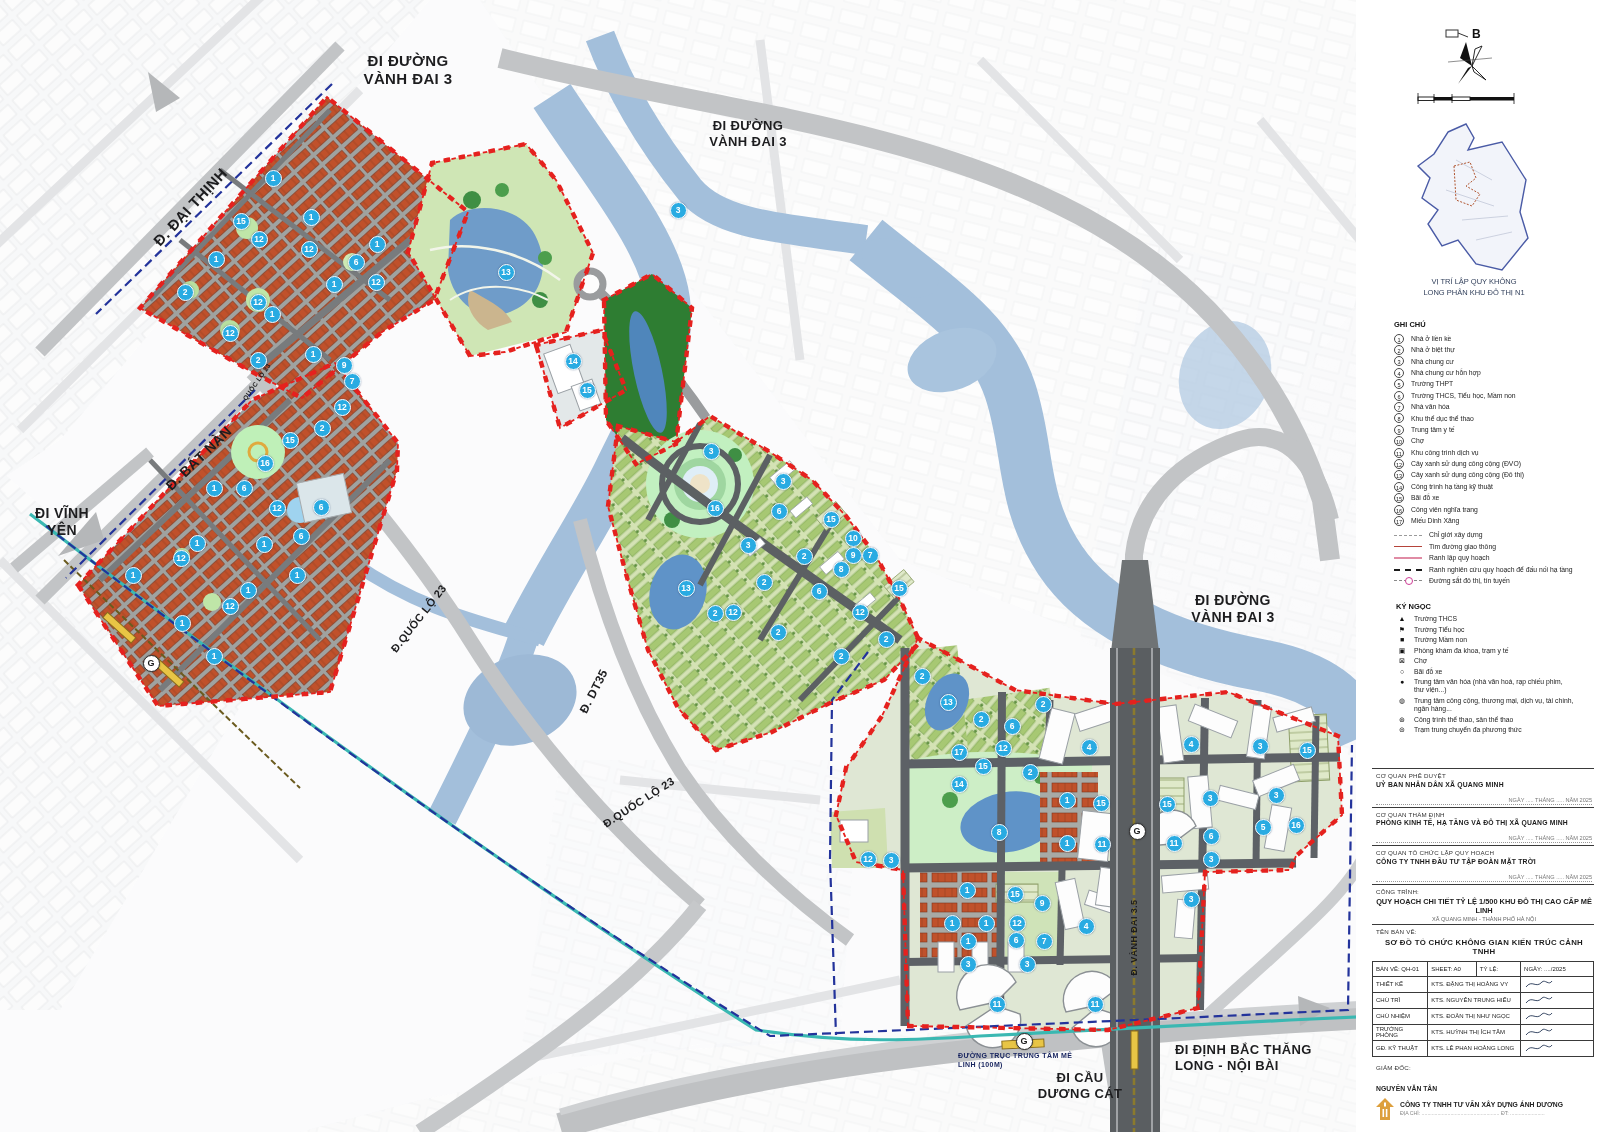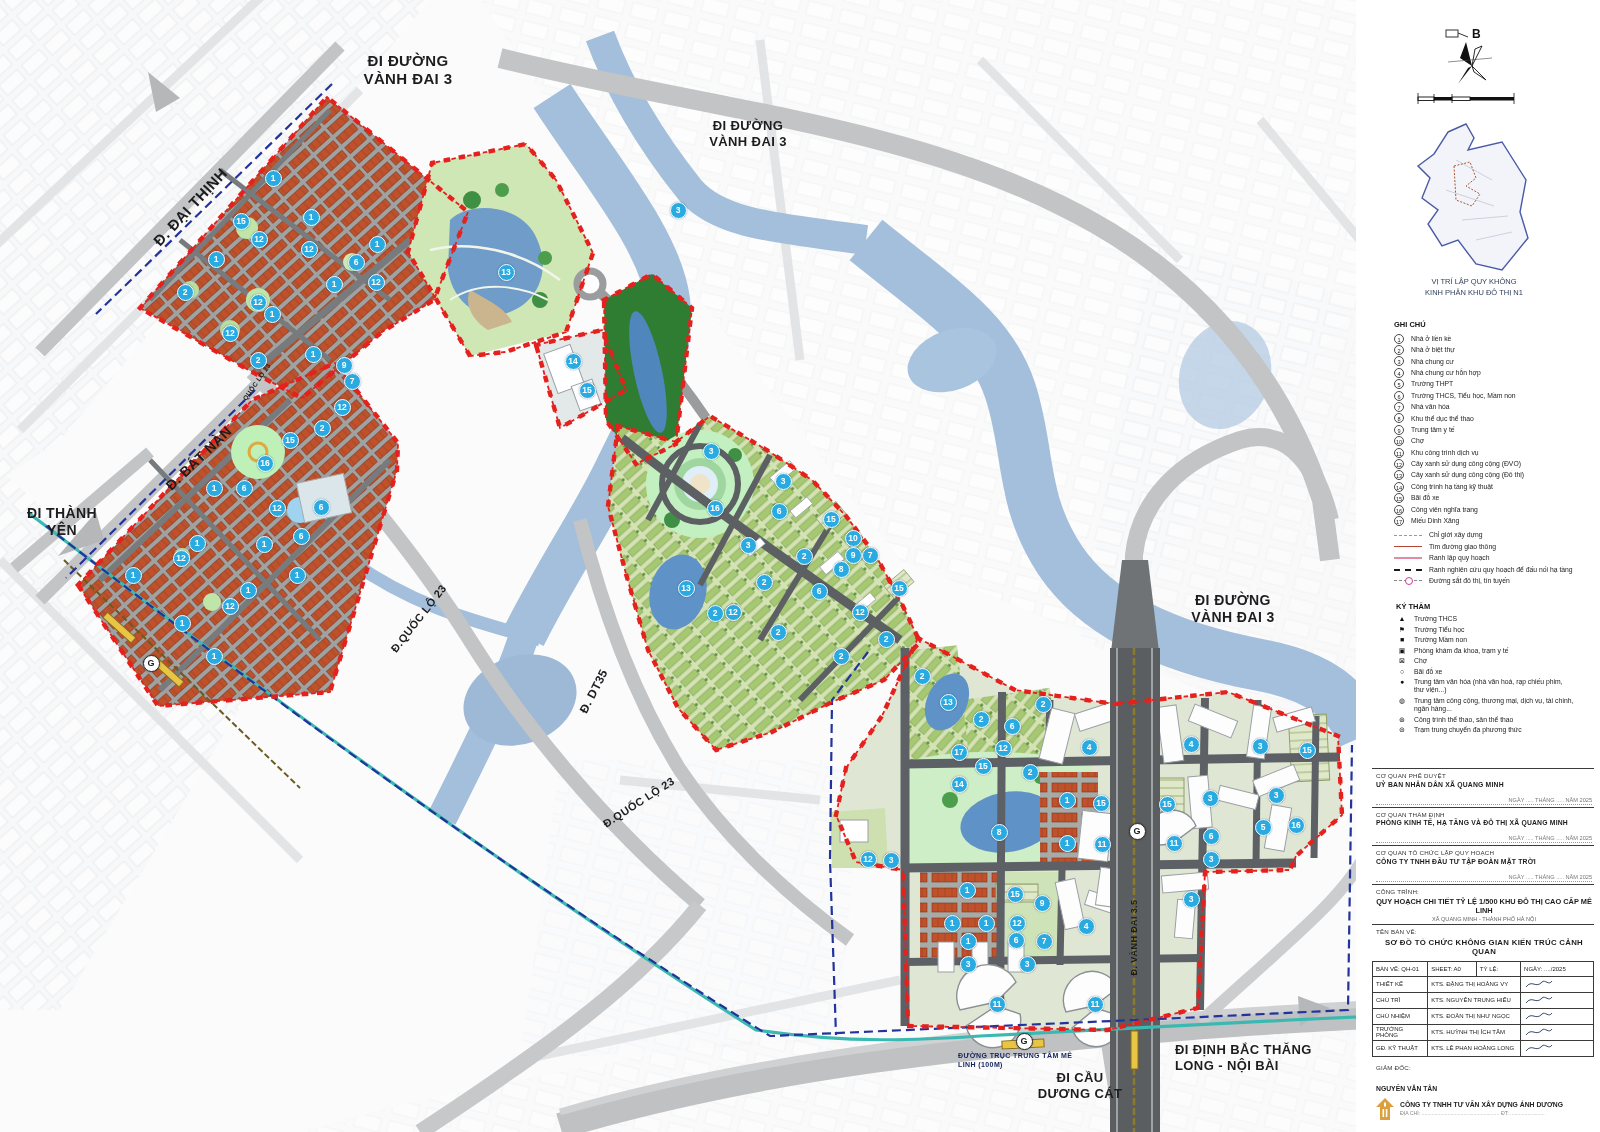--- a/index.html
+++ b/index.html
@@ -359,21 +359,21 @@
 
 <div id="labels-layer">
       <div class="rlab" style="left: 338px; top: 52px; width: 140px; font-size: 15px;">ĐI ĐƯỜNG
 VÀNH ĐAI 3</div>
       <div class="rlab" style="left: 688px; top: 118px; width: 120px; font-size: 13px;">ĐI ĐƯỜNG
 VÀNH ĐAI 3</div>
       <div class="rlab" style="left: 1163px; top: 592px; width: 140px; font-size: 14px;">ĐI ĐƯỜNG
 VÀNH ĐAI 3</div>
       <div class="rlab" style="left: 118px; top: 198px; width: 145px; font-size: 15px; transform: rotate(-47deg);">Đ. ĐẠI THỊNH</div>
       <div class="rlab" style="left: 133px; top: 450px; width: 132px; font-size: 14px; transform: rotate(-44deg);">Đ. BÁT NÀN</div>
-      <div class="rlab" style="left: 20px; top: 505px; width: 84px; font-size: 14px;">ĐI THÀNH
+      <div class="rlab" style="left: 20px; top: 505px; width: 84px; font-size: 14px;">ĐI VĨNH
 YÊN</div>
       <div class="rlab" style="left: 358px; top: 612px; width: 122px; font-size: 11px; transform: rotate(-52deg);">Đ.QUỐC LỘ 23</div>
       <div class="rlab" style="left: 578px; top: 796px; width: 122px; font-size: 11px; transform: rotate(-33deg);">Đ.QUỐC LỘ 23</div>
       <div class="rlab" style="left: 226px; top: 378px; width: 62px; font-size: 6.5px; transform: rotate(-55deg);">QUỐC LỘ 23</div>
       <div class="rlab" style="left: 558px; top: 684px; width: 72px; font-size: 12px; transform: rotate(-63deg);">Đ. DT35</div>
       <div class="rlab" style="left: 1086px; top: 932px; width: 96px; font-size: 9px; transform: rotate(-90deg);">Đ. VÀNH ĐAI 3.5</div>
       <div class="rlab" style="left: 958px; top: 1052px; width: 140px; font-size: 7px; color: rgb(22, 35, 94); text-align: left;">ĐƯỜNG TRỤC TRUNG TÂM MÊ
 LINH (100M)</div>
       <div class="rlab" style="left: 1018px; top: 1070px; width: 124px; font-size: 13px;">ĐI CẦU
 DƯƠNG CÁT</div>
@@ -521,21 +521,21 @@
 
   <div class="inset">
     <svg width="150" height="158" viewBox="0 0 150 158">
       <polygon points="52,12 70,4 78,18 72,30 106,22 130,60 124,92 132,118 106,150 80,144 62,120 46,126 32,104 42,90 26,78 34,58 22,46 38,34" fill="#f2f4fa" stroke="#4a5ba6" stroke-width="1.4"></polygon>
       <path d="M60,40 L96,60 M50,70 L98,86 M66,100 L112,96 M80,120 L116,112" stroke="#c2c8d8" stroke-width="0.8" fill="none"></path>
       <path d="M58,46 L74,42 L80,58 L70,66 L84,74 L76,86 L60,80 Z" fill="none" stroke="#b0552f" stroke-width="1" stroke-dasharray="2 1.5"></path>
     </svg>
   </div>
   <div class="inset-caption">
     <div>VỊ TRÍ LẬP QUY KHÔNG</div>
-    <div>KINH PHÂN KHU ĐÔ THỊ N1</div>
+    <div>LONG PHÂN KHU ĐÔ THỊ N1</div>
   </div>
 
   <div class="legend">
     <div class="legend-title">GHI CHÚ</div>
     <div id="legend-items">
           <div class="leg-row">
             <span class="lnum">1</span>
             <span class="ltxt">Nhà ở liền kề</span>
           </div>
           <div class="leg-row">
@@ -621,21 +621,21 @@
             <span class="ltxt">Ranh nghiên cứu quy hoạch để đấu nối hạ tầng</span>
           </div>
           <div class="line-row">
             <span class="ls rail"></span>
             <span class="ltxt">Đường sắt đô thị, tín tuyến</span>
           </div>
         </div>
   </div>
 
   <div class="symbols">
-    <div class="symbols-title">KÝ THẨM</div>
+    <div class="symbols-title">KÝ NGỌC</div>
     <div id="symbols-items">
           <div class="sym-row">
             <span class="sym">▲</span>
             <span class="sym-label">Trường THCS</span>
           </div>
           <div class="sym-row">
             <span class="sym">⚑</span>
             <span class="sym-label">Trường Tiểu học</span>
           </div>
           <div class="sym-row">
@@ -694,21 +694,21 @@
     </div>
     <div class="tb-rule"></div>
     <div class="tb-sec tb-center">
       <div class="tb-label" style="text-align:left">CÔNG TRÌNH:</div>
       <div class="tb-proj-title">QUY HOẠCH CHI TIẾT TỶ LỆ 1/500 KHU ĐÔ THỊ CAO CẤP MÊ LINH</div>
       <div class="tb-proj-loc">XÃ QUANG MINH - THÀNH PHỐ HÀ NỘI</div>
     </div>
     <div class="tb-rule"></div>
     <div class="tb-sec tb-center">
       <div class="tb-label" style="text-align:left">TÊN BẢN VẼ:</div>
-      <div class="tb-draw-title">SƠ ĐỒ TỔ CHỨC KHÔNG GIAN KIẾN TRÚC CẢNH QUAN</div>
+      <div class="tb-draw-title">SƠ ĐỒ TỔ CHỨC KHÔNG GIAN KIẾN TRÚC CẢNH TNHH</div>
     </div>
     <table class="tb-table">
       <tbody id="tb-table-body">
         <tr>
           <td style="width:25%">BẢN VẼ: QH-01</td>
           <td style="width:22%">SHEET: A0</td>
           <td style="width:20%">TỶ LỆ:</td>
           <td style="width:33%">NGÀY: ..../2025</td>
         </tr>
       <tr>

